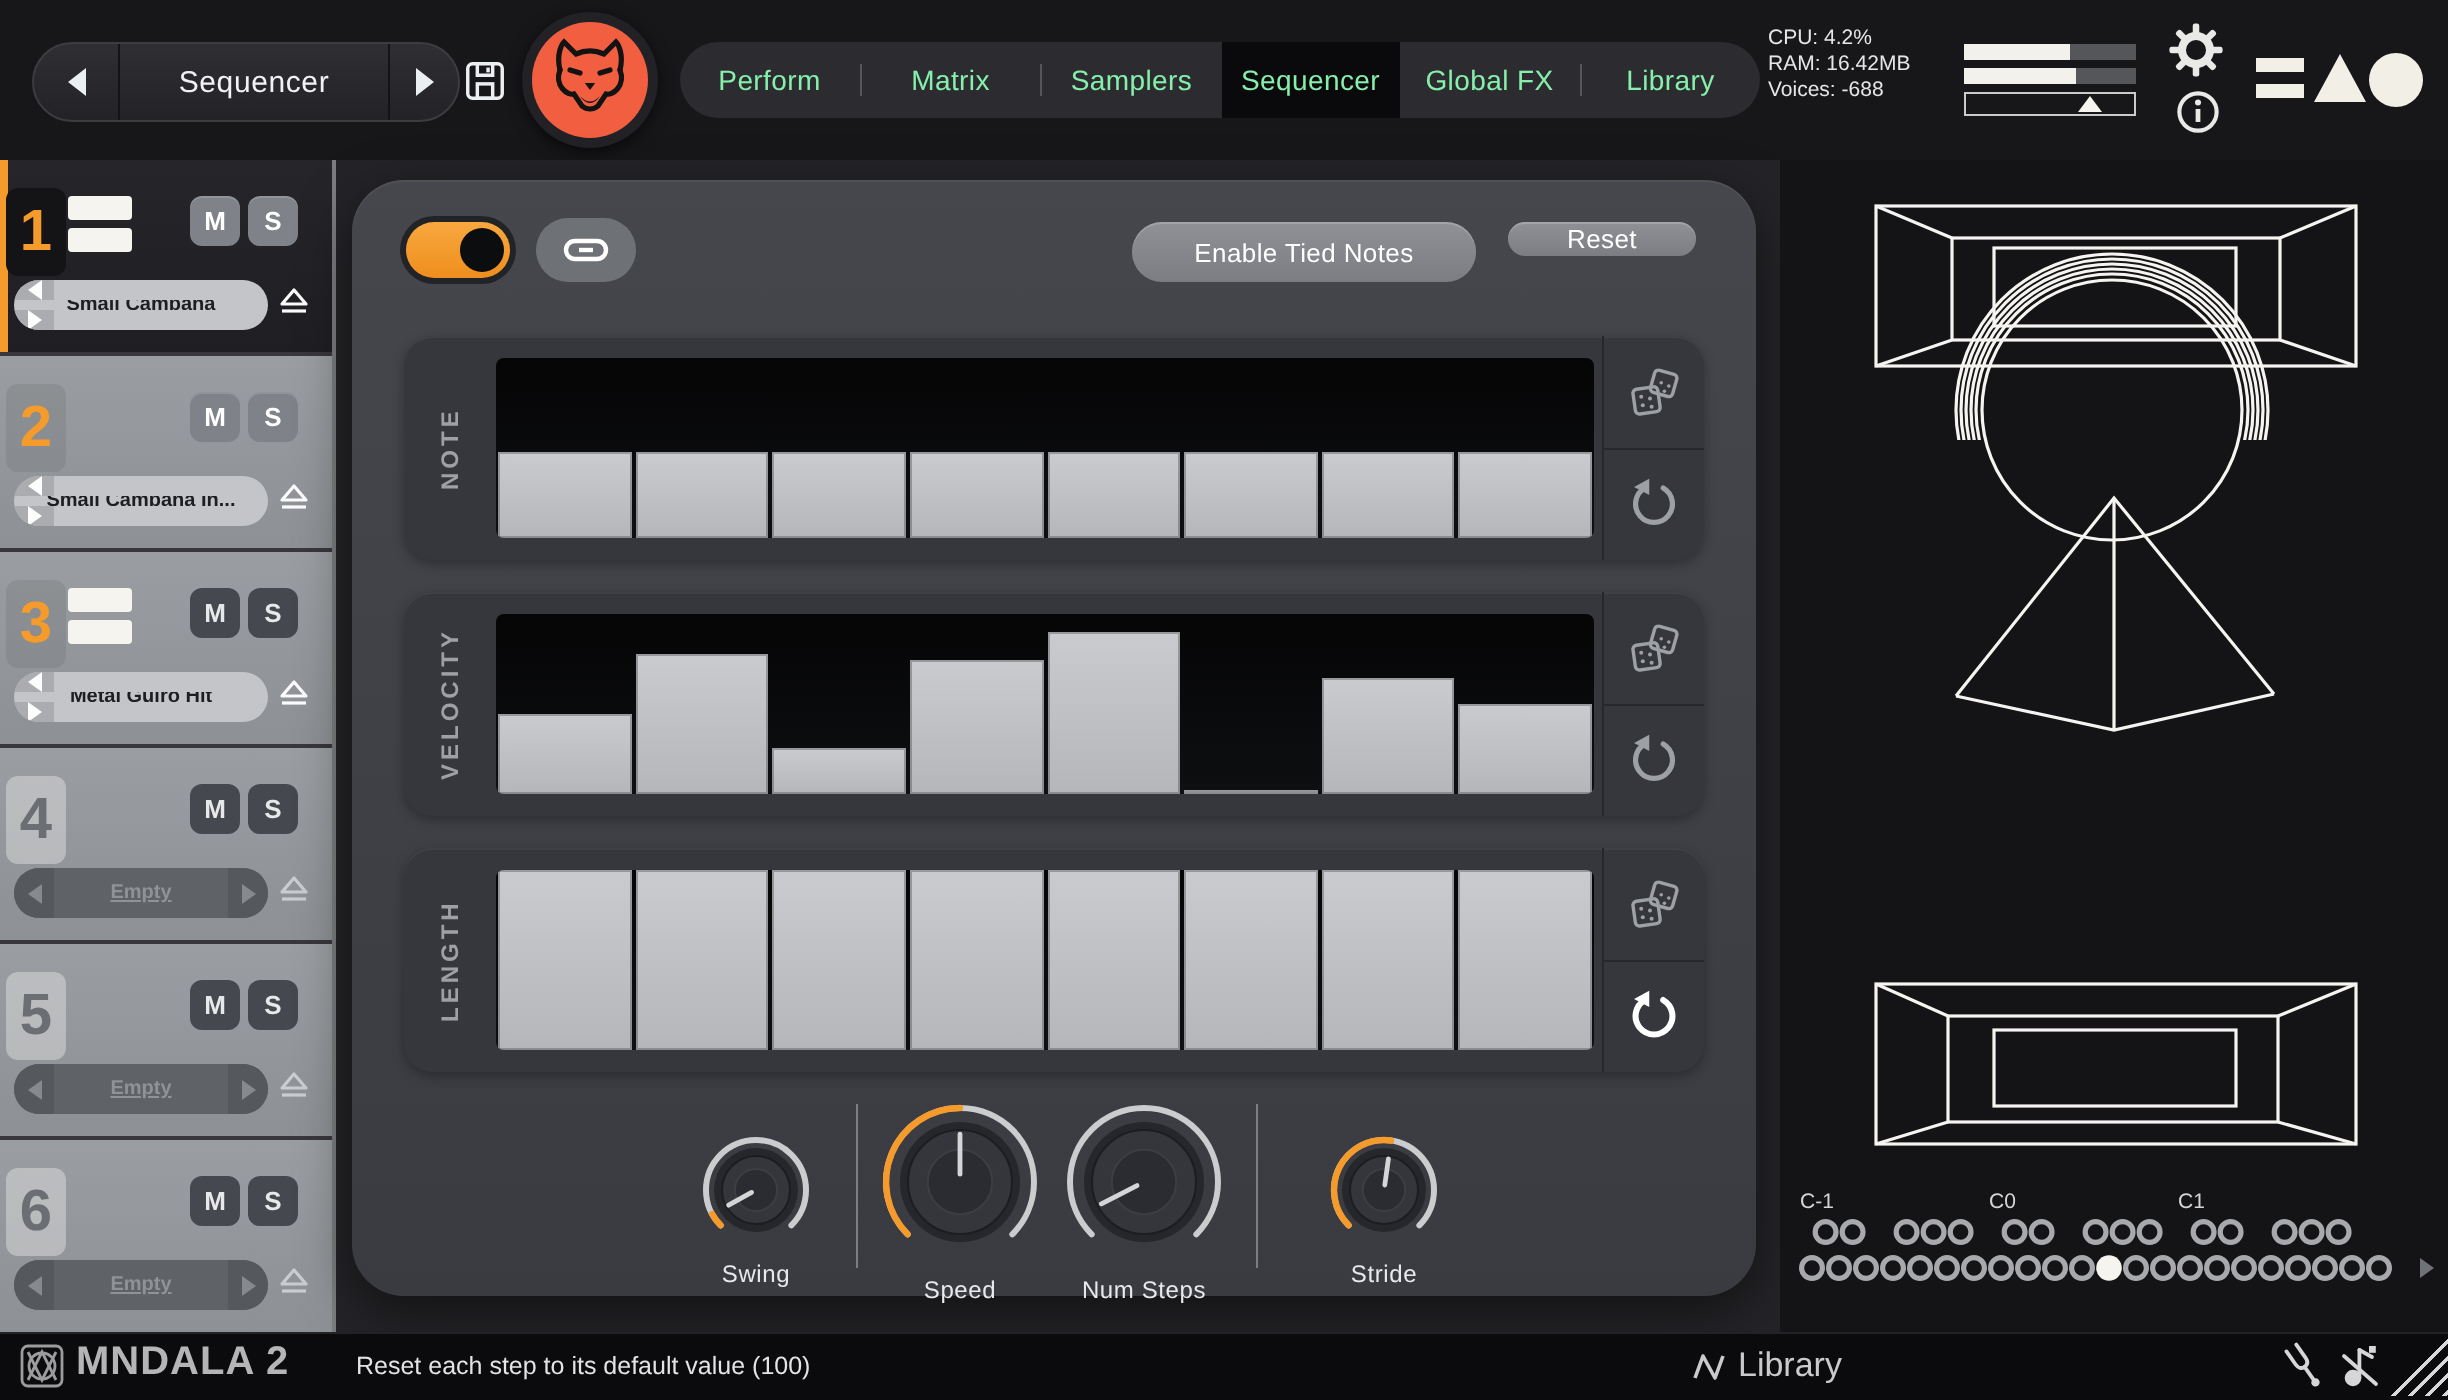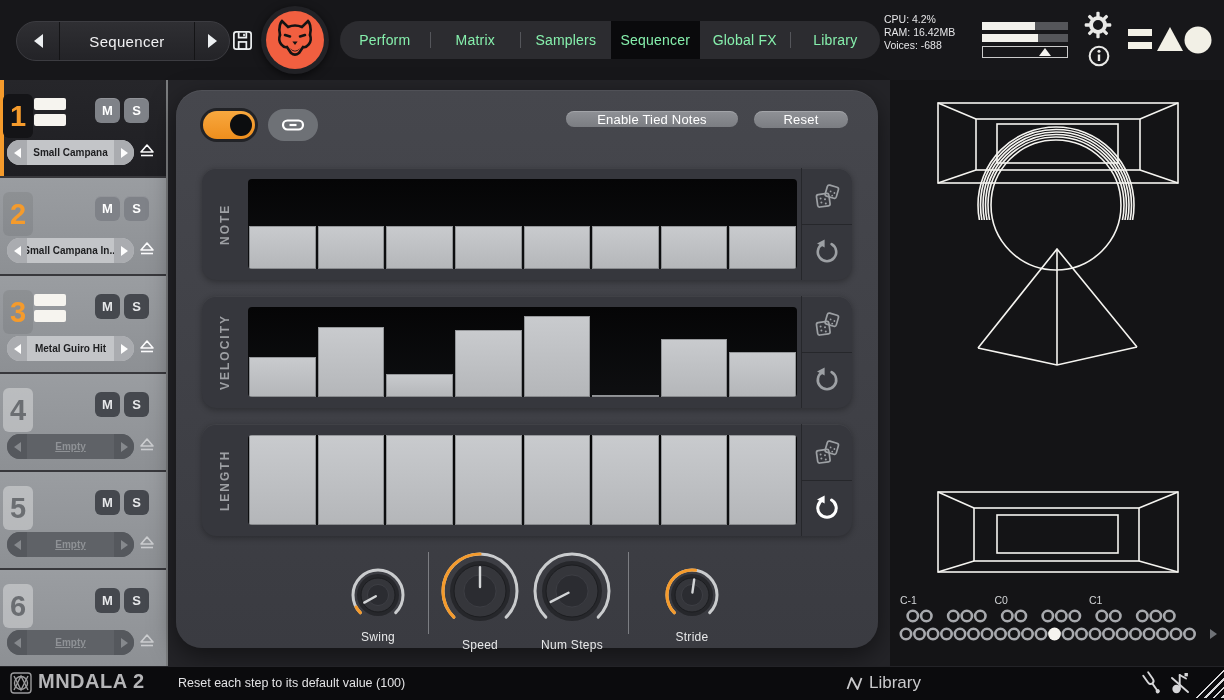--- a/index.html
+++ b/index.html
@@ -59,21 +59,21 @@
   .slot.empty .numbadge{background:rgba(255,255,255,.34);color:#6b6e72;}
   .waveicon{position:absolute;left:34px;top:18px;}
   .waveicon div{width:32px;height:12px;background:#f6f4ef;border-radius:2px;margin-bottom:4px;}
   .msbtn{position:absolute;top:18px;width:25px;height:25px;border-radius:6px;display:flex;
     align-items:center;justify-content:center;font-size:13px;font-weight:700;color:#fff;}
   .msbtn.m{left:95px;} .msbtn.s{left:124px;}
   .slot.mslight .msbtn{background:#7f8288;box-shadow:inset 0 1px 0 rgba(255,255,255,.15);}
   .slot:not(.mslight) .msbtn{background:#45484e;color:#e7e8ea;}
   .sampledd{position:absolute;left:7px;top:60px;width:127px;height:25px;border-radius:13px;
     display:flex;align-items:stretch;overflow:hidden;}
-  .slot.loaded .sampledd{background:#c3c5c8;}
+  .slot.loaded .sampledd{background:#c3c5c8;flex-direction:column;}
   .slot.empty .sampledd{background:#5f6267;}
   .sampledd .dda{width:20px;display:flex;align-items:center;justify-content:center;}
   .slot.loaded .dda{background:#aaacb0;} .slot.empty .dda{background:#55585d;}
   .ddtri{width:0;height:0;border-style:solid;}
   .ddtri.l{border-width:5px 7px 5px 0;border-color:transparent #fdfdfd transparent transparent;}
   .ddtri.r{border-width:5px 0 5px 7px;border-color:transparent transparent transparent #fdfdfd;}
   .slot.empty .ddtri.l{border-right-color:#86898d;}
   .slot.empty .ddtri.r{border-left-color:#86898d;}
   .ddlabel{flex:1;display:flex;align-items:center;justify-content:center;font-size:10px;
     font-weight:700;color:#1d1e20;white-space:nowrap;overflow:hidden;}
@@ -91,21 +91,21 @@
     box-shadow:0 8px 26px rgba(0,0,0,.5), inset 0 1px 0 rgba(255,255,255,.06);}
   #toggle{left:24px;top:18px;width:58px;height:34px;border-radius:17px;background:#222327;padding:0;}
   #toggle .track{position:absolute;left:3px;top:3px;width:52px;height:28px;border-radius:14px;
     background:linear-gradient(180deg,#f8a83f,#ee8e1d);}
   #toggle .knob{position:absolute;right:6px;top:6px;width:22px;height:22px;border-radius:50%;background:#0c0d0f;}
   #linkbtn{left:92px;top:19px;width:50px;height:32px;border-radius:16px;background:#6e7176;
     display:flex;align-items:center;justify-content:center;}
   .pillbtn{border-radius:15px;background:linear-gradient(180deg,#8f9196,#7b7d82);color:#fff;
     display:flex;align-items:center;justify-content:center;font-size:13px;letter-spacing:.2px;
     box-shadow:inset 0 1px 0 rgba(255,255,255,.18);}
-  #tiedbtn{left:390px;top:21px;width:172px;height:16px;}
+  #tiedbtn{left:390px;top:21px;width:172px;height:30px;}
   #resetbtn{left:578px;top:21px;width:94px;height:17px;}
 
   .seqrow{position:absolute;left:26px;width:650px;height:112px;border-radius:14px;
     background:#36373d;display:flex;align-items:stretch;
     box-shadow:inset 0 1px 0 rgba(255,255,255,.05), 0 2px 6px rgba(0,0,0,.3);}
   .rowlabel{width:46px;display:flex;align-items:center;justify-content:center;
     color:#9ea0a4;font-size:12px;font-weight:700;letter-spacing:2px;
     writing-mode:vertical-rl;transform:rotate(180deg);}
   .chartwrap{flex:1;padding:11px 4px 11px 0;}
   .chart{height:90px;background:linear-gradient(180deg,#050506,#0e0f11);border-radius:4px;

